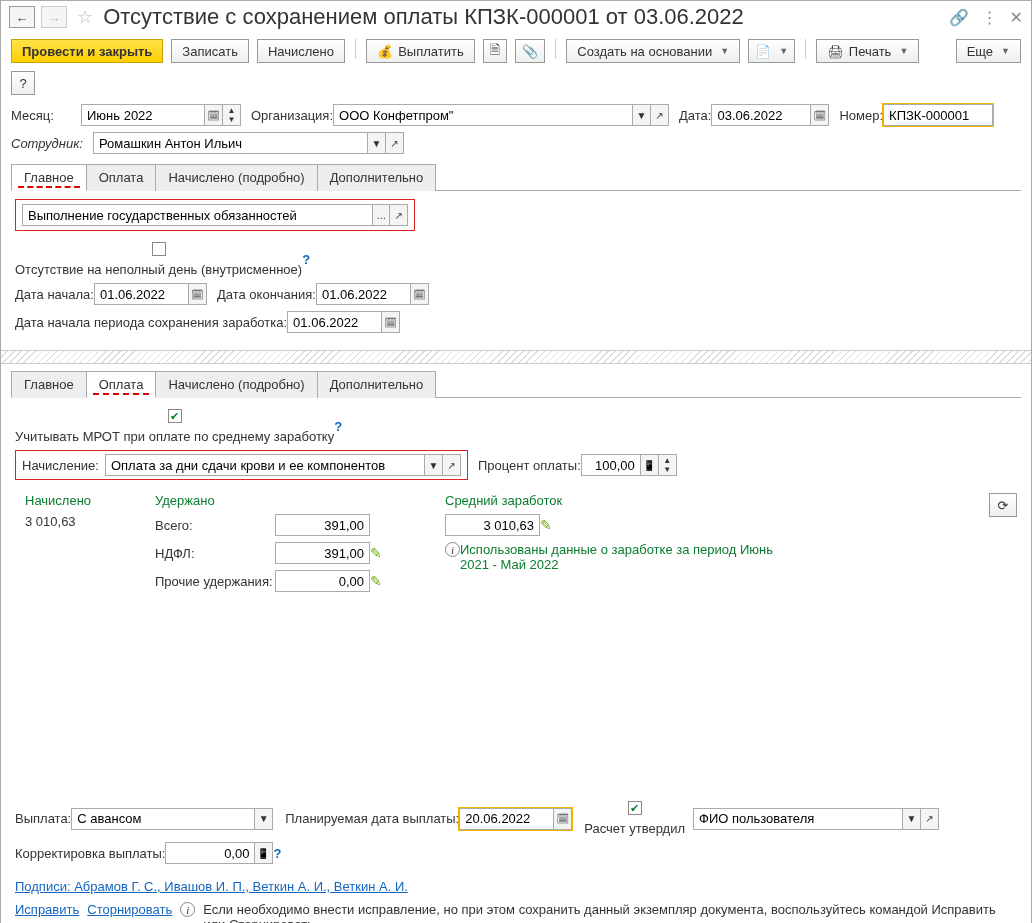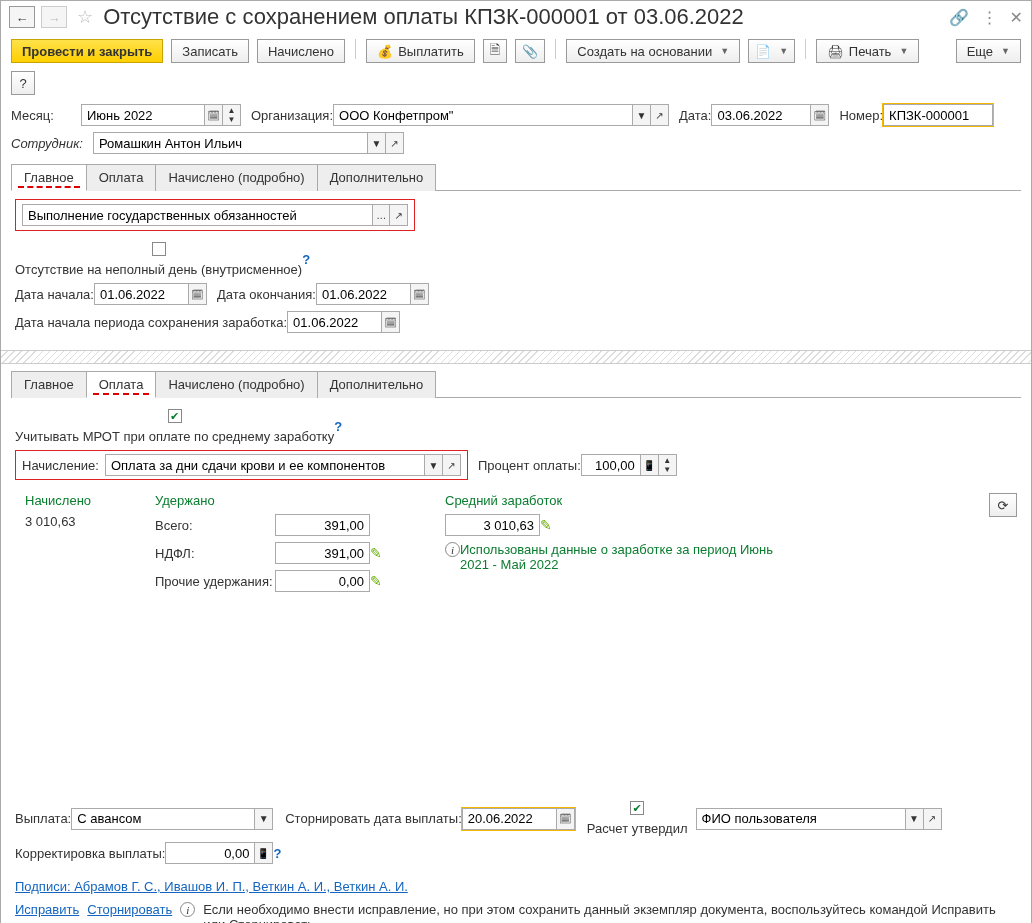--- a/index.html
+++ b/index.html
@@ -284,21 +284,21 @@
     <div style="height:200px;"></div>
 
     <div class="form-row" style="padding-left:0;">
       <span>Выплата:</span>
       <div class="field">
         <div class="input" style="width:184px;">
             <input value="С авансом" style="">
           </div>
         <div class="mini-btn">▼</div>
       </div>
-      <span style="margin-left:12px;">Сторнировать дата выплаты:</span>
+      <span style="margin-left:12px;">Планируемая дата выплаты:</span>
       <div class="field highlight-yellow">
         <div class="input" style="width:95px;">
             <input value="20.06.2022" style="">
           </div>
         <div class="mini-btn">🗓</div>
       </div>
       <label class="checkbox" style="margin-left:12px;">
         <span class="chk-box" style="color:#0a7c2f;">✔</span>
         <span>Расчет утвердил</span>
       </label>

